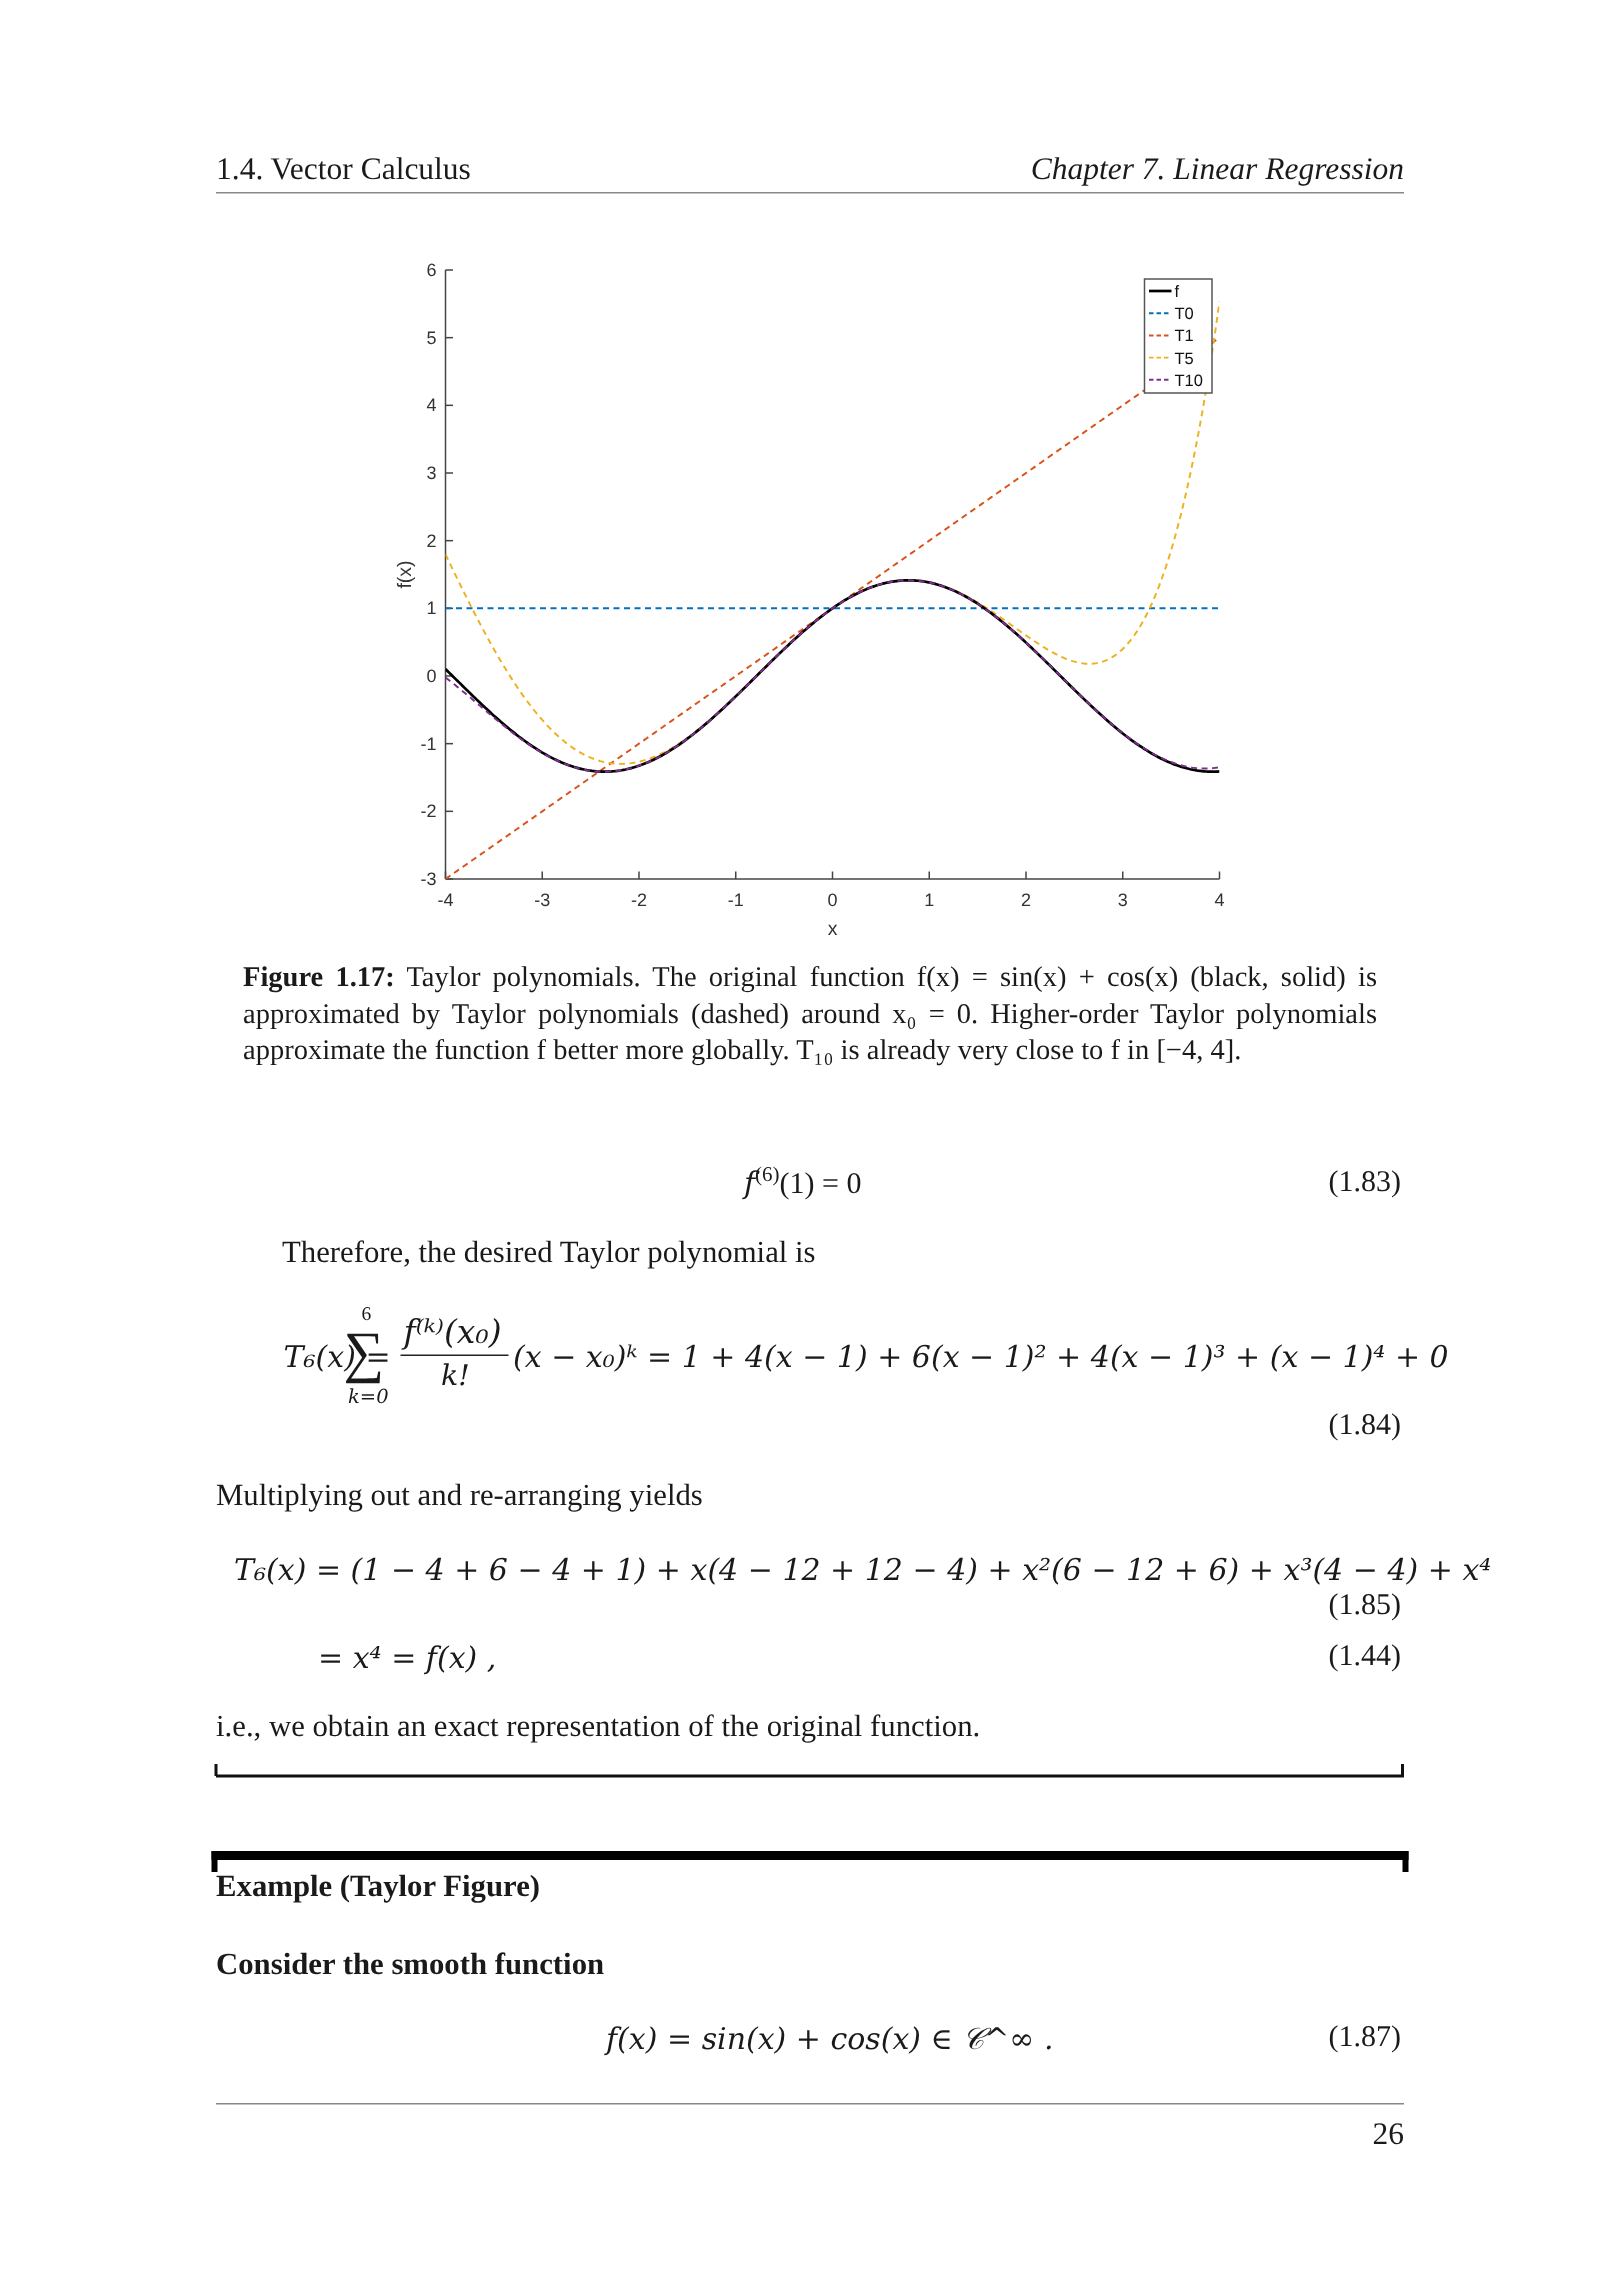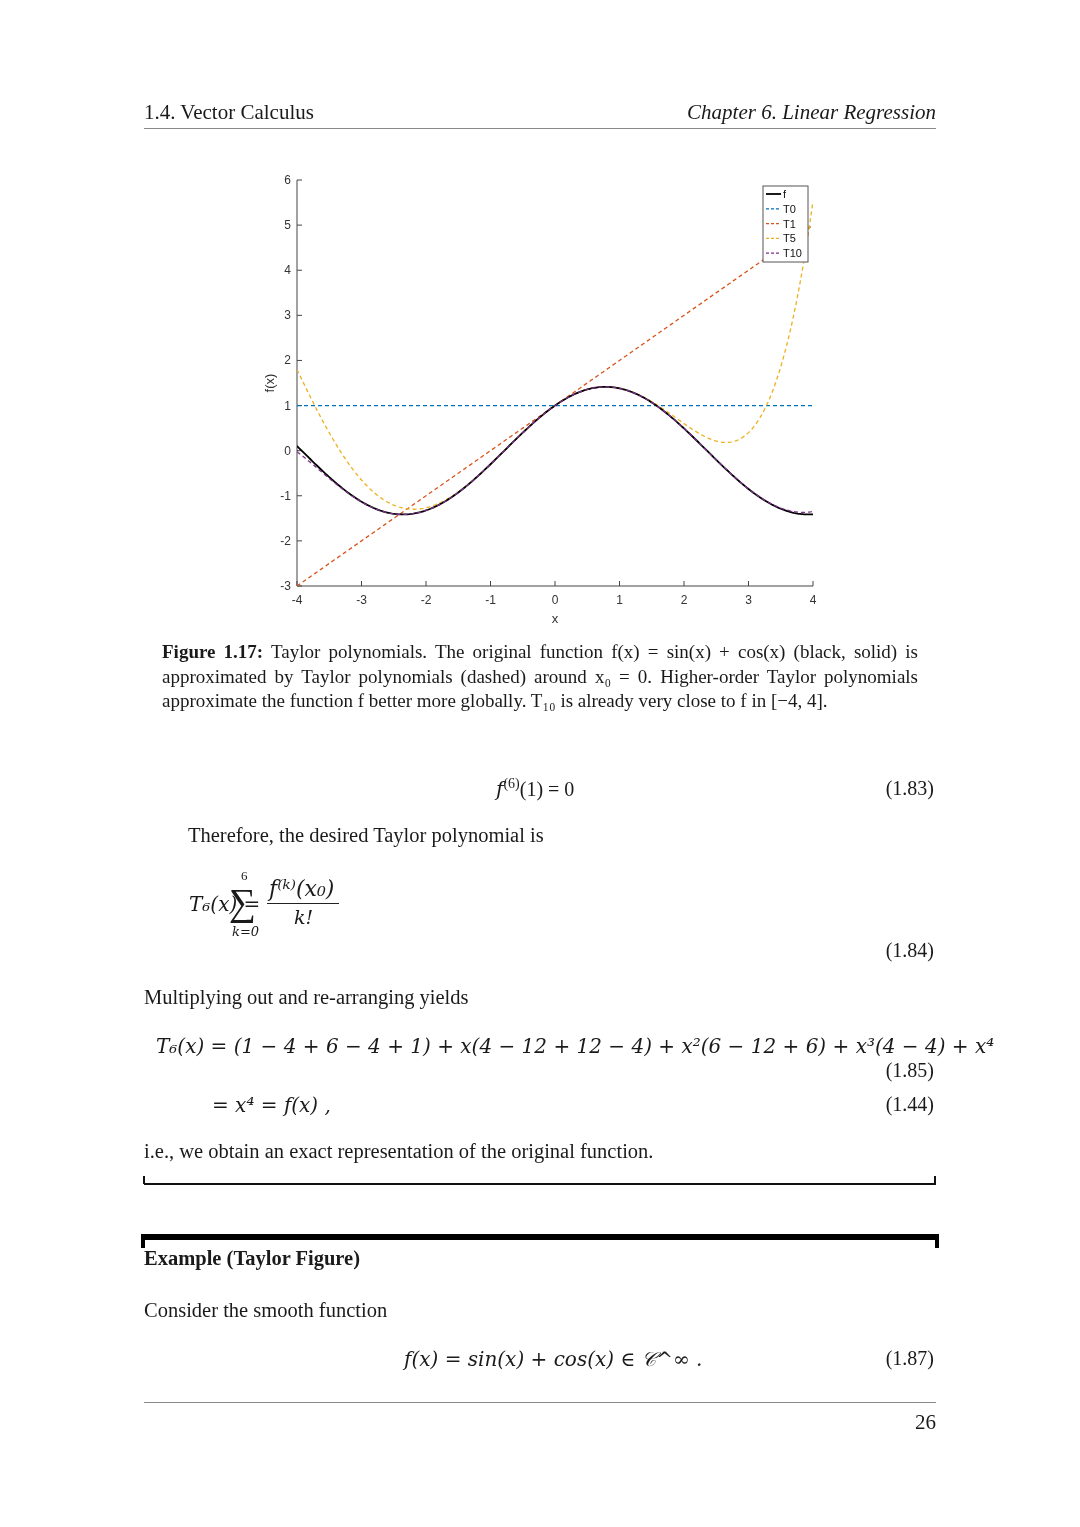--- a/index.html
+++ b/index.html
@@ -23,21 +23,21 @@
   .box-topr{left:935px;top:1234px;width:4px;height:14px;background:#000;}
   .foot-rule{left:144px;top:1402px;width:792px;height:1px;background:#888;}
   .pageno{right:144px;top:1410px;font-size:21px;}
   svg text{font-family:"Liberation Sans","DejaVu Sans",sans-serif;}
   sup,sub{font-size:0.7em;}
 </style>
 </head>
 <body>
 
 <div class="abs hdr hdr-left">1.4.  Vector Calculus</div>
-<div class="abs hdr hdr-right">Chapter 6. Linear Regression</div>
+<div class="abs hdr hdr-right">Chapter 7. Linear Regression</div>
 <div class="abs hdr-rule"></div>
 
 <svg class="abs" style="left:240px;top:165px;" width="600" height="465" id="chart">
 <defs>
       <clipPath id="plotclip">
         <rect x="57" y="15" width="516" height="406"></rect>
       </clipPath>
     </defs>
     <line x1="57" y1="15" x2="57" y2="421" stroke="#444" stroke-width="1"></line>
     <line x1="57" y1="421" x2="573" y2="421" stroke="#444" stroke-width="1"></line>
@@ -111,20 +111,21 @@
 <div class="abs para" style="top:824px;margin-left:44px;">Therefore, the desired Taylor polynomial is</div>
 
 <div class="abs eq" style="left:152px;top:870px;width:790px;height:70px;">
   <span class="abs math" style="left:0;top:22px;margin-left:37px;">T₆(x) =</span>
   <span class="abs up" style="left:89px;top:-2px;font-size:13px;">6</span>
   <span class="abs up" style="left:77px;top:12px;font-size:38px;line-height:40px;">∑</span>
   <span class="abs math" style="left:80px;top:54px;font-size:13px;">k=0</span>
   <span class="abs math" style="left:117px;top:6px;font-size:22px;">f⁽ᵏ⁾(x₀)</span>
   <span class="abs" style="left:115px;top:33px;width:72px;height:1px;background:#222;"></span>
   <span class="abs math" style="left:142px;top:36px;font-size:19px;">k!</span>
+  <span class="abs math" style="left:190px;top:22px;white-space:nowrap;">(x − x₀)ᵏ = 1 + 4(x − 1) + 6(x − 1)² + 4(x − 1)³ + (x − 1)⁴ + 0</span>
 </div>
 <div class="abs eqno" style="top:939px;">(1.84)</div>
 
 <div class="abs para" style="top:986px;">Multiplying out and re-arranging yields</div>
 
 <div class="abs eq math" style="left:156px;top:1034px;white-space:nowrap;">T₆(x) = (1 − 4 + 6 − 4 + 1) + x(4 − 12 + 12 − 4) + x²(6 − 12 + 6) + x³(4 − 4) + x⁴</div>
 <div class="abs eqno" style="top:1059px;">(1.85)</div>
 
 <div class="abs eq math" style="left:212px;top:1093px;">= x⁴ = f(x) ,</div>
 <div class="abs eqno" style="top:1093px;">(1.44)</div>
@@ -133,19 +134,19 @@
 
 <div class="abs box-bottom"></div>
 <div class="abs box-tick" style="left:143px;top:1176px;"></div>
 <div class="abs box-tick" style="left:934px;top:1176px;"></div>
 
 <div class="abs box-top"></div>
 <div class="abs box-topl"></div>
 <div class="abs box-topr"></div>
 
 <div class="abs para" style="top:1247px;font-weight:bold;">Example (Taylor Figure)</div>
-<div class="abs para" style="top:1299px;">Consider the smooth function</div>
+<div class="abs para" style="top:1299px;font-weight:bold;">Consider the smooth function</div>
 
 <div class="abs eq math" style="left:404px;top:1347px;">f(x) = sin(x) + cos(x) ∈ 𝒞^∞ .</div>
 <div class="abs eqno" style="top:1347px;">(1.87)</div>
 
 <div class="abs foot-rule"></div>
 <div class="abs pageno">26</div>
 
 </body></html>

